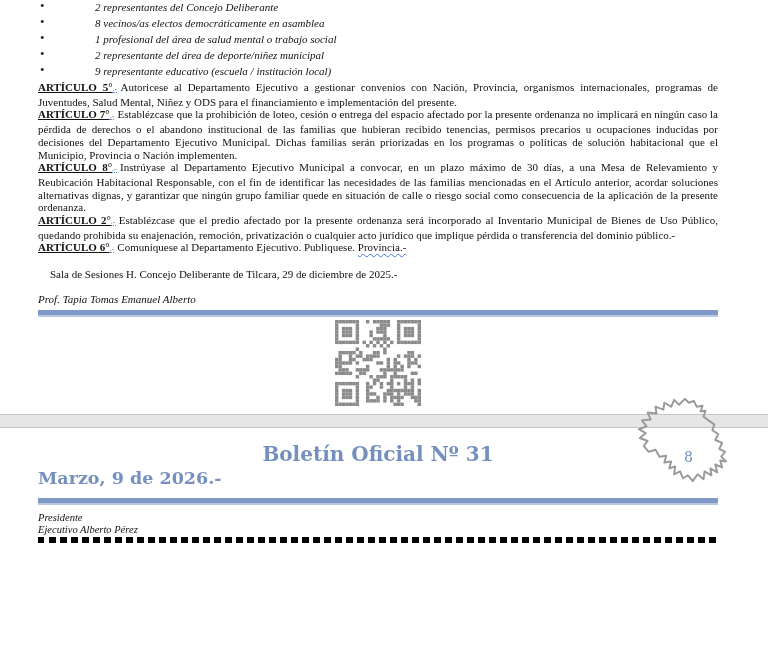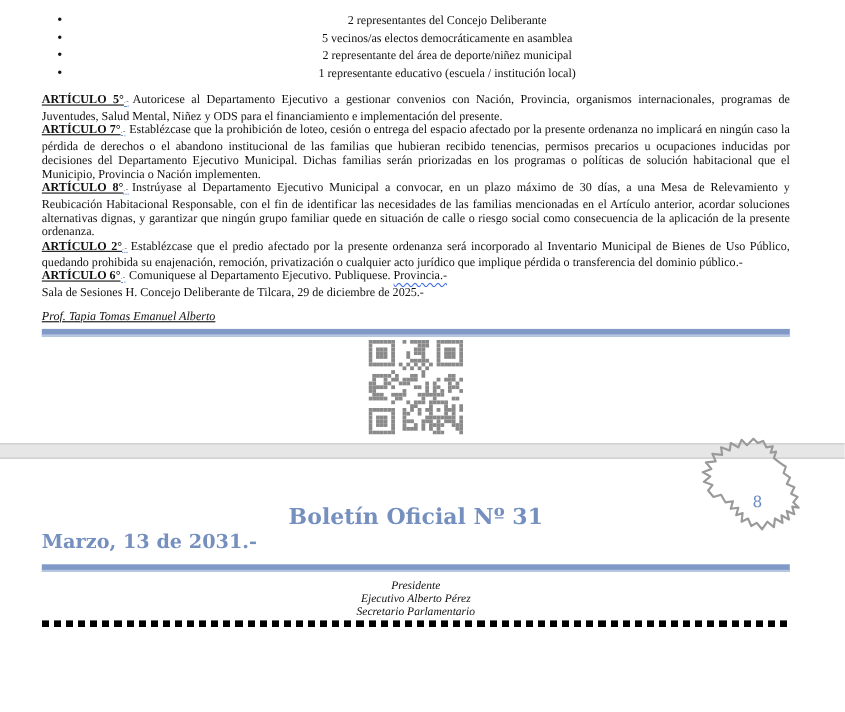--- a/index.html
+++ b/index.html
@@ -4,71 +4,72 @@
 <style>
   html,body{margin:0;padding:0;background:#fff;}
   body{
     width:768px;height:647px;overflow:hidden;position:relative;
     font-family:"Liberation Serif",serif;font-size:11px;color:#111;
     -webkit-font-smoothing:antialiased;
   }
   .content{padding:0 50px 0 38px;position:relative;}
 
   
-  ul.rep-list{list-style:none;margin:12px;padding:1px 0 0 0;text-align:center;}
+  ul.rep-list{list-style:none;margin:0;padding:1px 0 0 0;font-style:italic;}
   ul.rep-list li{position:relative;padding-left:57px;line-height:12px;margin-bottom:4px;}
   ul.rep-list li::before{content:"\2022";position:absolute;left:2px;top:-1px;font-size:13px;font-style:normal;}
 
   
   p.article{margin:0;text-align:justify;line-height:12.7px;}
   .art-label{font-weight:bold;text-decoration:underline;text-underline-offset:1px;}
   .art-mark{font-size:6.5px;color:#3a3a3a;border-bottom:1px dotted #5b8bd4;letter-spacing:.5px;margin-right:3px;}
   .misspelled{text-decoration:underline wavy var(--squiggle,#4472e4);text-decoration-thickness:1px;text-underline-offset:2px;}
-  p.plain{margin:0;line-height:12.7px;}
-  p.prof{margin:9px 0 0 0;font-style:italic;line-height:13px;text-decoration:underline;}
+  p.plain{margin:12px;line-height:12.7px;}
+  p.prof{margin:9px 0 0 0;font-style:italic;line-height:13px;}
 
   
   .blue-rule{height:5px;background:var(--accent,#8099c7);border-bottom:2px solid #b7c6e2;margin-top:4px;}
 
   
   .qr-wrap{display:flex;justify-content:center;margin-top:3px;}
   .qr-wrap svg{width:86px;height:86px;display:block;}
 
   
   .page-sep{margin:8px -50px 0 -38px;height:12px;background:var(--sep,#e6e6e6);
     border-top:1px solid #c6c6c6;border-bottom:1px solid #c6c6c6;}
 
   
-  .bulletin-title{margin-top:40px;text-align:center;font-family:"DejaVu Serif",serif;
+  .bulletin-title{margin-top:14px;text-align:center;font-family:"DejaVu Serif",serif;
     font-size:20px;font-weight:bold;color:var(--blue-text,#7590bf);line-height:24px;}
   .bulletin-date{margin-top:2px;font-family:"DejaVu Serif",serif;font-size:17.5px;
     font-weight:bold;color:var(--blue-text,#7590bf);line-height:21px;}
   .footer-rule{margin-top:9px;height:5px;background:var(--accent,#8099c7);border-bottom:2px solid #b7c6e2;}
 
   .map-wrap{position:absolute;left:632px;top:396px;width:98px;height:88px;}
   .map-wrap svg{width:100%;height:100%;}
   .page-number{position:absolute;left:52px;top:53px;font-family:"DejaVu Serif",serif;
     font-size:14px;color:#6d8dc3;}
 
-  .signatures{margin-top:7px;font-style:italic;font-size:10.5px;line-height:12.2px;text-align:center;}
+  .signatures{margin-top:7px;font-style:italic;font-size:10.5px;line-height:12.2px;}
   .signatures div{margin:0;}
 
   .dotted-line{margin-top:1px;height:6px;
     background:repeating-linear-gradient(90deg,#000 0 6.5px,transparent 6.5px 11px);}
 </style>
 </head>
 <body>
 
 <div class="content">
 
   <ul class="rep-list">
     <li>2 representantes del Concejo Deliberante</li>
-    <li>5 vecinos/as electos democráticamente en asamblea</li>
+    <li>8 vecinos/as electos democráticamente en asamblea</li>
+    <li>1 profesional del área de salud mental o trabajo social</li>
     <li>2 representante del área de deporte/niñez municipal</li>
-    <li>1 representante educativo (escuela / institución local)</li>
+    <li>9 representante educativo (escuela / institución local)</li>
   </ul>
 
   <p class="article"><span class="art-label">ARTÍCULO 5°</span><span class="art-mark">.-</span><span>Autoricese al Departamento Ejecutivo a gestionar convenios con Nación, Provincia, organismos internacionales, programas de Juventudes, Salud Mental, Niñez y ODS para el financiamiento e implementación del presente.</span></p>
 
   <p class="article"><span class="art-label">ARTÍCULO 7°</span><span class="art-mark">.-</span><span>Establézcase que la prohibición de loteo, cesión o entrega del espacio afectado por la presente ordenanza no implicará en ningún caso la pérdida de derechos  o el abandono institucional de las familias que hubieran recibido tenencias, permisos precarios u ocupaciones inducidas por decisiones del Departamento Ejecutivo Municipal. Dichas familias serán priorizadas en los programas o políticas de solución habitacional que el Municipio, Provincia o Nación implementen.</span></p>
 
   <p class="article"><span class="art-label">ARTÍCULO 8°</span><span class="art-mark">.-</span><span>Instrúyase al Departamento Ejecutivo Municipal a convocar, en un plazo máximo de 30 días, a una Mesa de Relevamiento y Reubicación Habitacional Responsable, con el fin de identificar las necesidades de las familias mencionadas en el Artículo anterior, acordar soluciones alternativas dignas, y garantizar que ningún grupo familiar quede en situación de calle o riesgo social como consecuencia de la aplicación de la presente ordenanza.</span></p>
 
   <p class="article"><span class="art-label">ARTÍCULO 2°</span><span class="art-mark">.-</span><span>Establézcase que el predio afectado por la presente ordenanza será incorporado al Inventario Municipal de Bienes de Uso Público, quedando prohibida su enajenación, remoción, privatización o cualquier acto jurídico que implique pérdida o transferencia del dominio público.-</span></p>
 
@@ -372,28 +373,27 @@
         <rect x="17" y="24" width="1" height="1"></rect>
         <rect x="18" y="24" width="1" height="1"></rect>
         <rect x="19" y="24" width="1" height="1"></rect>
         <rect x="24" y="24" width="1" height="1"></rect>
       </svg>
   </div>
 
   <div class="page-sep"></div>
 
   <div class="bulletin-title">Boletín Oficial Nº 31</div>
-  <div class="bulletin-date">Marzo, 13 de 2031.-</div>
+  <div class="bulletin-date">Marzo, 9 de 2026.-</div>
 
   <div class="footer-rule"></div>
 
   <div class="signatures">
     <div>Presidente</div>
     <div>Ejecutivo Alberto Pérez</div>
-    <div>Secretario Parlamentario</div>
   </div>
 
   <div class="dotted-line"></div>
 
 </div>
 
 <div class="map-wrap">
   <svg viewBox="0 0 100 88">
     <path id="map-path" fill="none" stroke-width="2" stroke-linejoin="round" d="M54 2 L58 6 L63 4 L66 10 L72 9 L70 15 L75 14 L73 20 L78 24 L84 28 L82 34 L88 38 L85 44 L92 47 L89 53 L95 56 L91 61 L96 66 L90 65 L92 72 L85 69 L87 77 L80 73 L81 80 L74 76 L73 84 L67 79 L62 86 L57 80 L52 83 L49 76 L43 79 L44 71 L38 73 L40 66 L33 67 L35 60 L28 61 L24 54 L17 56 L12 50 L16 45 L8 42 L14 37 L7 33 L15 30 L10 24 L19 23 L16 16 L25 17 L24 10 L32 13 L33 6 L40 10 L43 3 L48 8 Z" stroke="#9a9a9a"></path>
   </svg>

